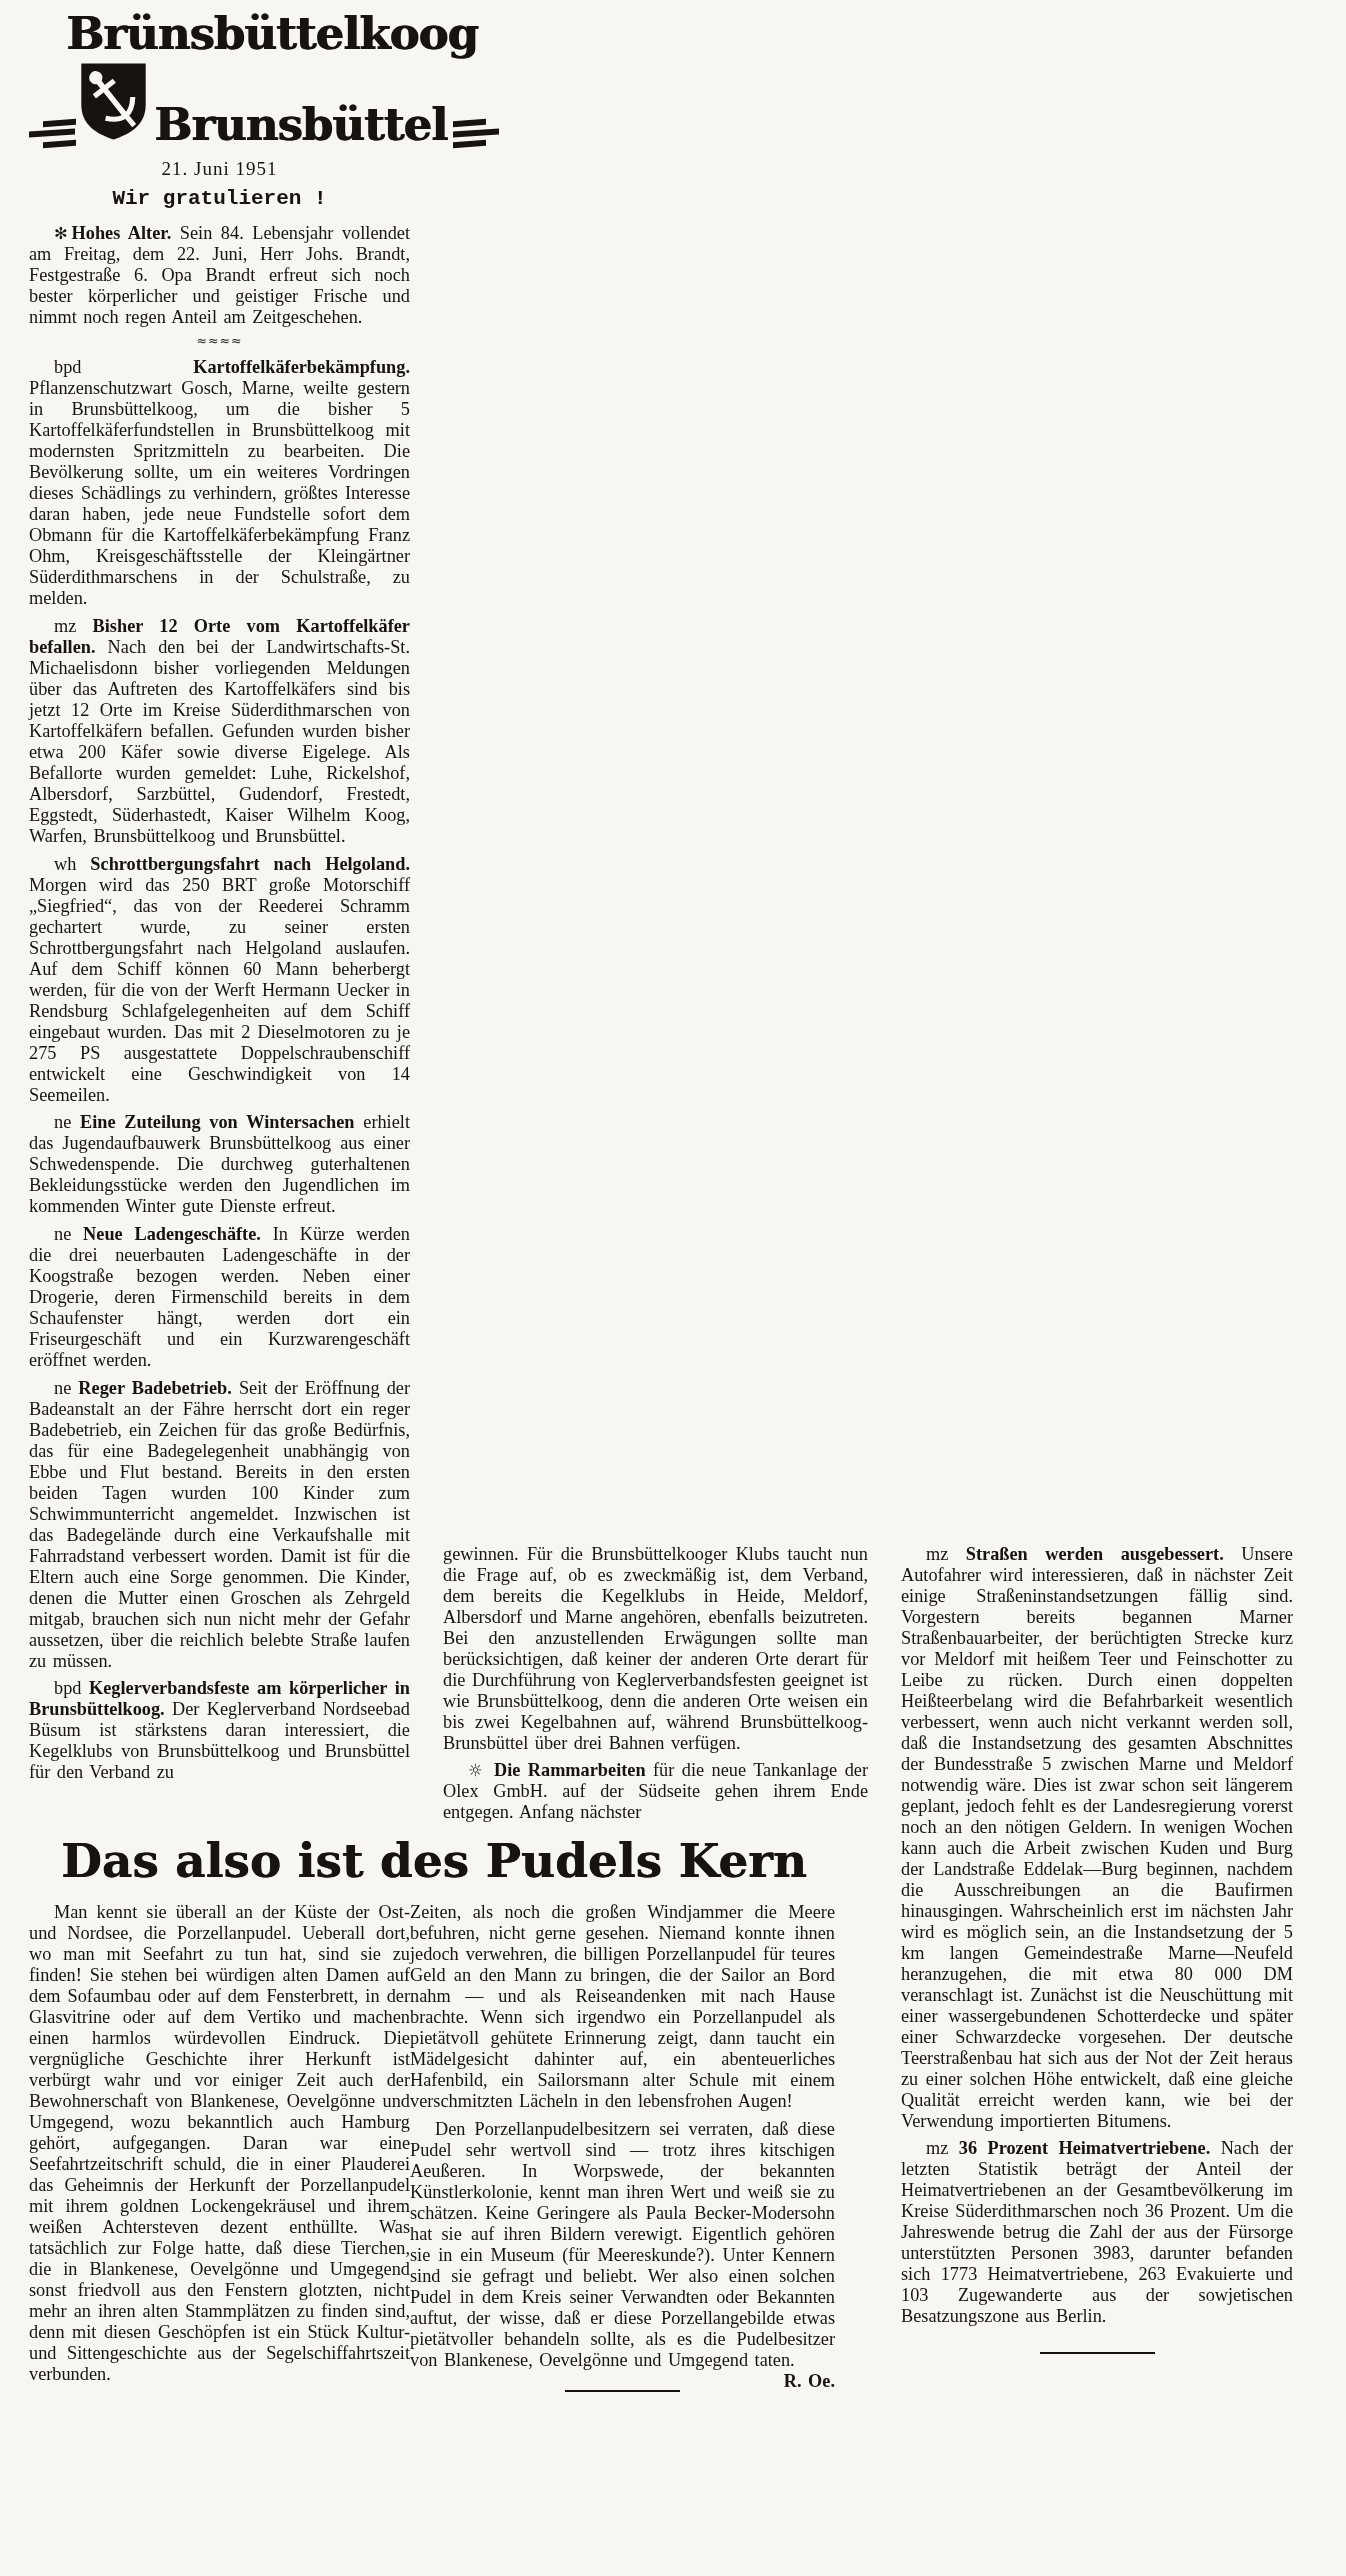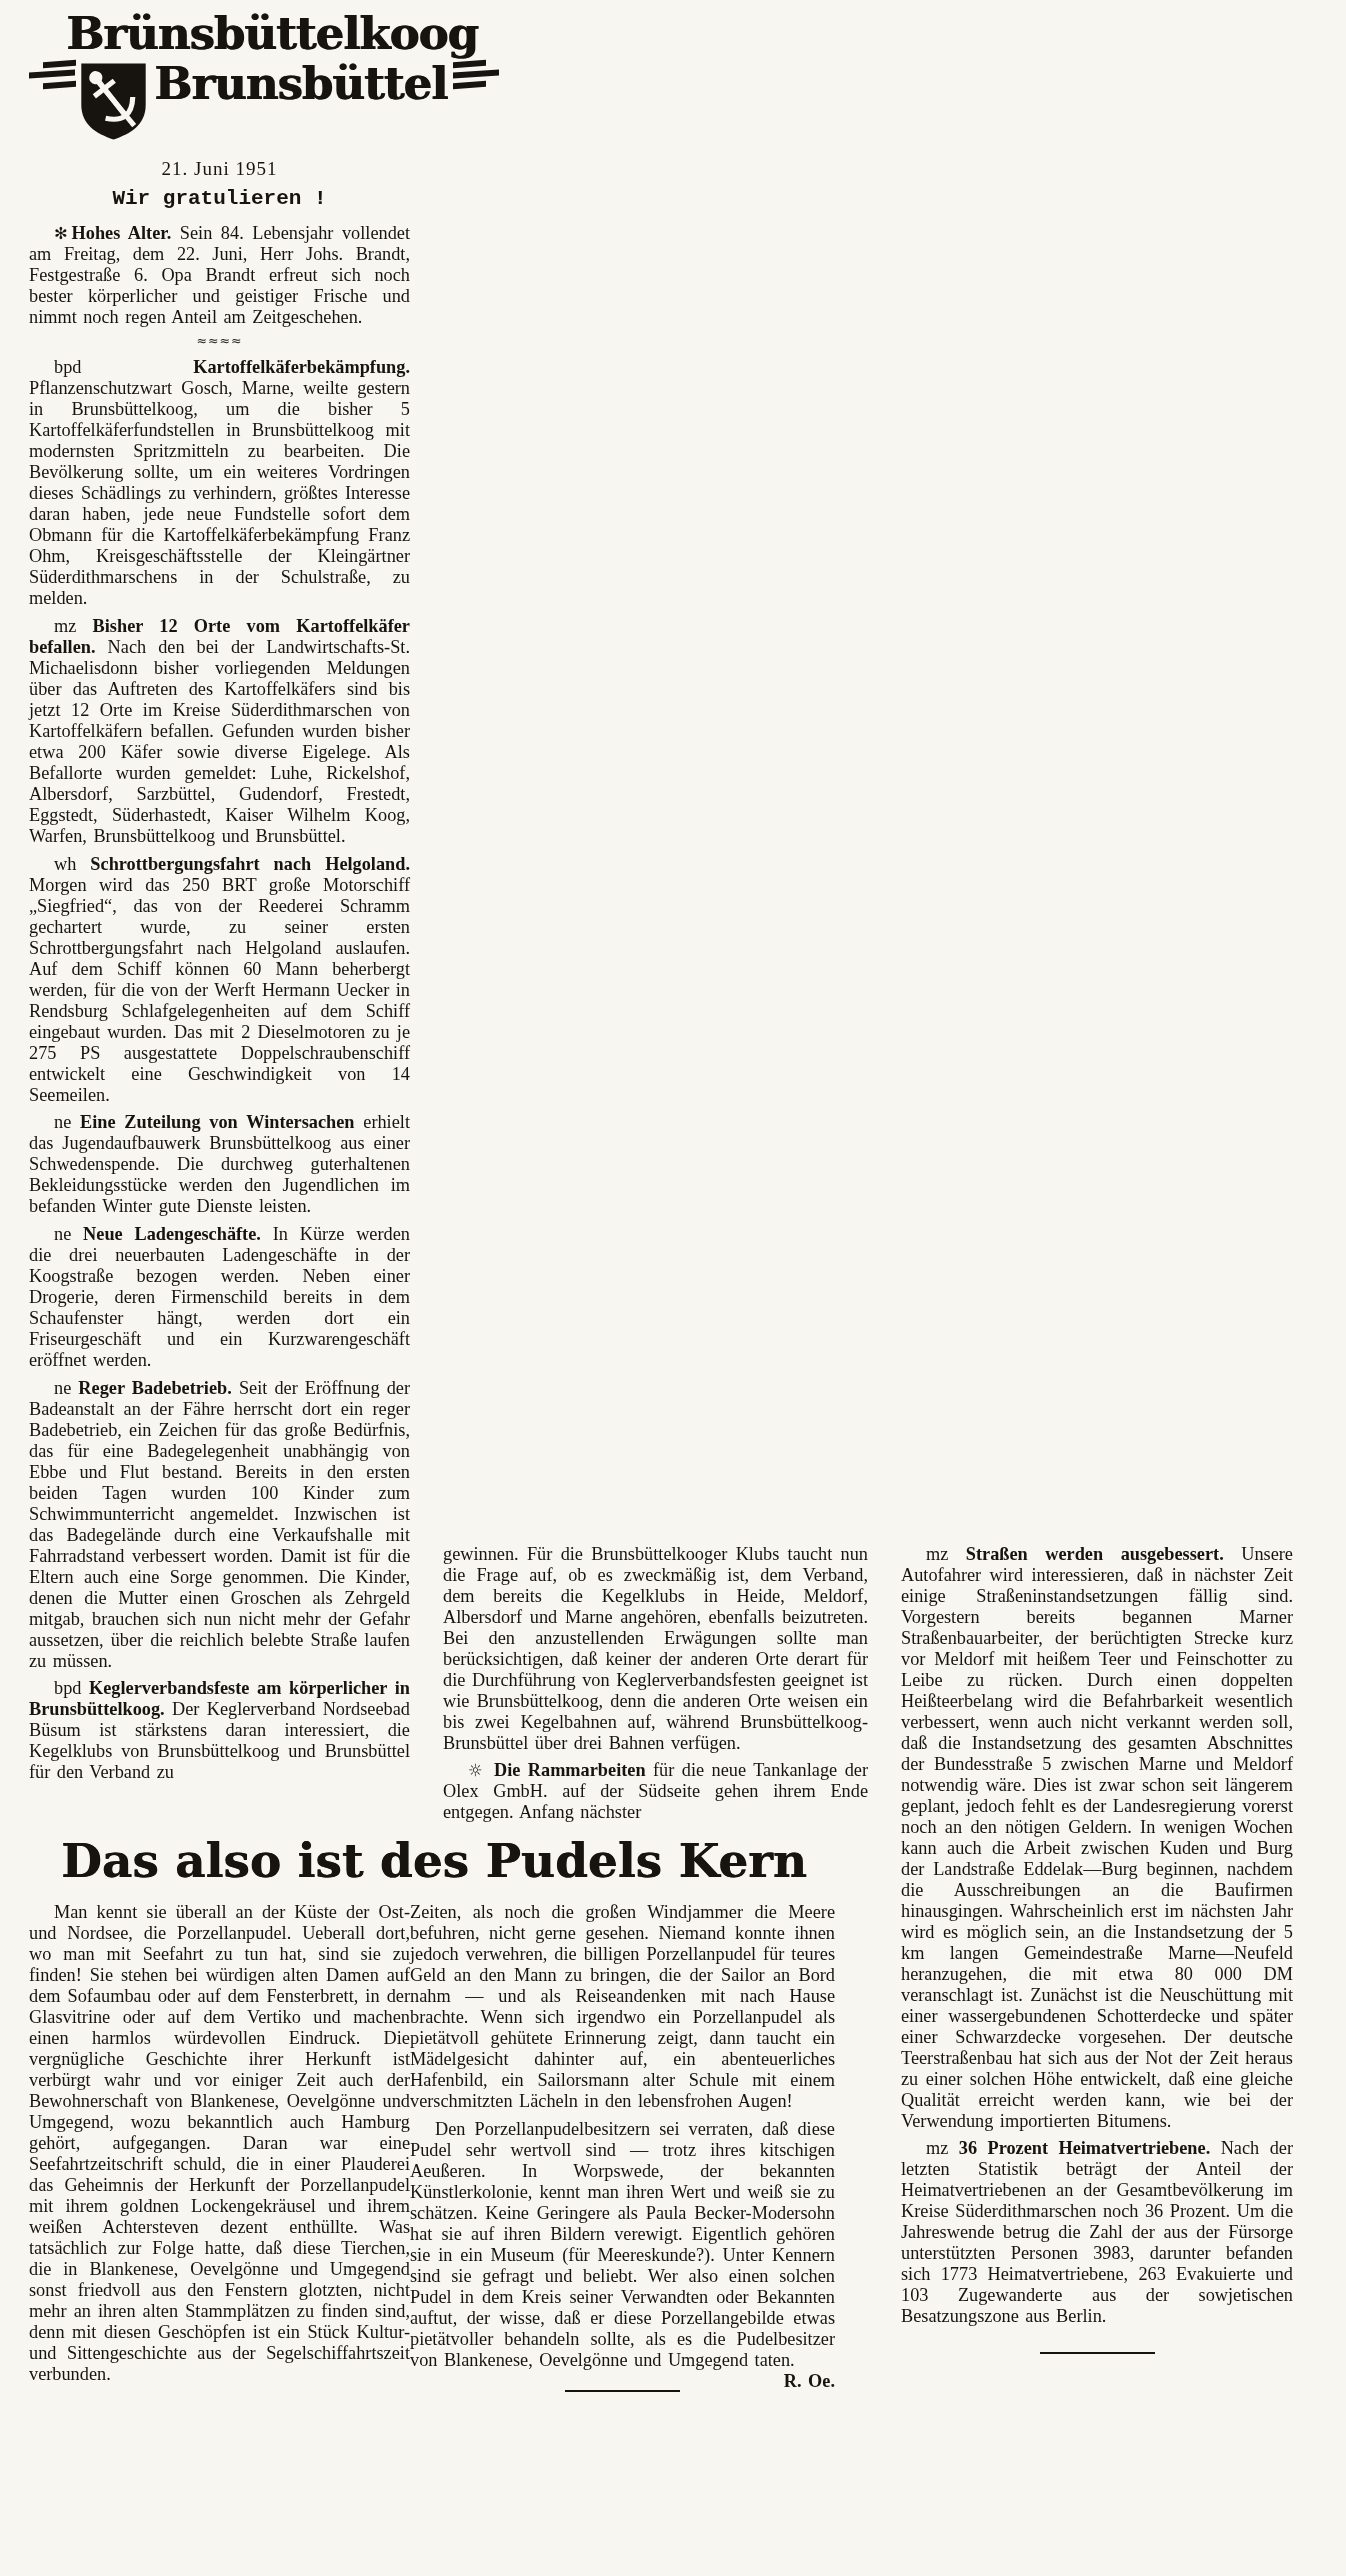--- a/index.html
+++ b/index.html
@@ -22,21 +22,21 @@
   #article{grid-column:1 / span 2;grid-row:2;}
 
   
   .masthead{margin-bottom:13.5px;}
   .mh1{
     font-family:"DejaVu Serif",serif;font-weight:bold;
     font-size:45px;line-height:1.05;letter-spacing:-1px;
     padding-left:37px;text-shadow:1px 0 0 currentColor;
     white-space:nowrap;
   }
-  .mh2row{display:flex;align-items:flex-start;margin-top:3.8px;}
+  .mh2row{display:flex;align-items:flex-end;margin-top:3.8px;}
   .mh2{
     font-family:"DejaVu Serif",serif;font-weight:bold;
     font-size:45px;line-height:1;letter-spacing:-1px;
     text-shadow:1px 0 0 currentColor;white-space:nowrap;
     margin:0 5.8px;
   }
   .shield{flex:0 0 auto;margin-left:3.8px;}
   .flourish{display:flex;flex-direction:column;gap:4.8px;flex:0 0 auto;}
   .flourish i{display:block;height:5.8px;background:#17130e;transform:skewY(-4deg);}
   .flourish.left i:nth-child(1){width:33px;margin-left:13.5px;}
@@ -132,21 +132,21 @@
     <div class="squiggle">≈≈≈≈</div>
 
     <div>
 
         <p class="news"><span class="lead">bpd</span> <b class="ititle">Kartoffelkäferbekämpfung.</b> <span>Pflanzenschutzwart Gosch, Marne, weilte gestern in Brunsbüttelkoog, um die bisher 5 Kartoffelkäferfundstellen in Brunsbüttelkoog mit modernsten Spritzmitteln zu bearbeiten. Die Bevölkerung sollte, um ein weiteres Vordringen dieses Schädlings zu verhindern, größtes Interesse daran haben, jede neue Fundstelle sofort dem Obmann für die Kartoffelkäferbekämpfung Franz Ohm, Kreisgeschäftsstelle der Kleingärtner Süderdithmarschens in der Schulstraße, zu melden.</span></p>
 
         <p class="news"><span class="lead">mz</span> <b class="ititle">Bisher 12 Orte vom Kartoffelkäfer befallen.</b> <span>Nach den bei der Landwirtschafts-St. Michaelisdonn bisher vorliegenden Meldungen über das Auftreten des Kartoffelkäfers sind bis jetzt 12 Orte im Kreise Süderdithmarschen von Kartoffelkäfern befallen. Gefunden wurden bisher etwa 200 Käfer sowie diverse Eigelege. Als Befallorte wurden gemeldet: Luhe, Rickelshof, Albersdorf, Sarzbüttel, Gudendorf, Frestedt, Eggstedt, Süderhastedt, Kaiser Wilhelm Koog, Warfen, Brunsbüttelkoog und Brunsbüttel.</span></p>
 
         <p class="news"><span class="lead">wh</span> <b class="ititle">Schrottbergungsfahrt nach Helgoland.</b> <span>Morgen wird das 250 BRT große Motorschiff „Siegfried“, das von der Reederei Schramm gechartert wurde, zu seiner ersten Schrottbergungsfahrt nach Helgoland auslaufen. Auf dem Schiff können 60 Mann beherbergt werden, für die von der Werft Hermann Uecker in Rendsburg Schlafgelegenheiten auf dem Schiff eingebaut wurden. Das mit 2 Dieselmotoren zu je 275 PS ausgestattete Doppelschraubenschiff entwickelt eine Geschwindigkeit von 14 Seemeilen.</span></p>
 
-        <p class="news"><span class="lead">ne</span> <b class="ititle">Eine Zuteilung von Wintersachen</b> <span>erhielt das Jugendaufbauwerk Brunsbüttelkoog aus einer Schwedenspende. Die durchweg guterhaltenen Bekleidungsstücke werden den Jugendlichen im befanden Winter gute Dienste leisten.</span></p>
+        <p class="news"><span class="lead">ne</span> <b class="ititle">Eine Zuteilung von Wintersachen</b> <span>erhielt das Jugendaufbauwerk Brunsbüttelkoog aus einer Schwedenspende. Die durchweg guterhaltenen Bekleidungsstücke werden den Jugendlichen im kommenden Winter gute Dienste erfreut.</span></p>
 
         <p class="news"><span class="lead">ne</span> <b class="ititle">Neue Ladengeschäfte.</b> <span>In Kürze werden die drei neuerbauten Ladengeschäfte in der Koogstraße bezogen werden. Neben einer Drogerie, deren Firmenschild bereits in dem Schaufenster hängt, werden dort ein Friseurgeschäft und ein Kurzwarengeschäft eröffnet werden.</span></p>
 
         <p class="news"><span class="lead">ne</span> <b class="ititle">Reger Badebetrieb.</b> <span>Seit der Eröffnung der Badeanstalt an der Fähre herrscht dort ein reger Badebetrieb, ein Zeichen für das große Bedürfnis, das für eine Badegelegenheit unabhängig von Ebbe und Flut bestand. Bereits in den ersten beiden Tagen wurden 100 Kinder zum Schwimmunterricht angemeldet. Inzwischen ist das Badegelände durch eine Verkaufshalle mit Fahrradstand verbessert worden. Damit ist für die Eltern auch eine Sorge genommen. Die Kinder, denen die Mutter einen Groschen als Zehrgeld mitgab, brauchen sich nun nicht mehr der Gefahr aussetzen, über die reichlich belebte Straße laufen zu müssen.</span></p>
 
         <p class="news"><span class="lead">bpd</span> <b class="ititle">Keglerverbandsfeste am körperlicher in Brunsbüttelkoog.</b> <span>Der Keglerverband Nordseebad Büsum ist stärkstens daran interessiert, die Kegelklubs von Brunsbüttelkoog und Brunsbüttel für den Verband zu</span></p>
       </div>
   </div>
 
   <div id="col2">

